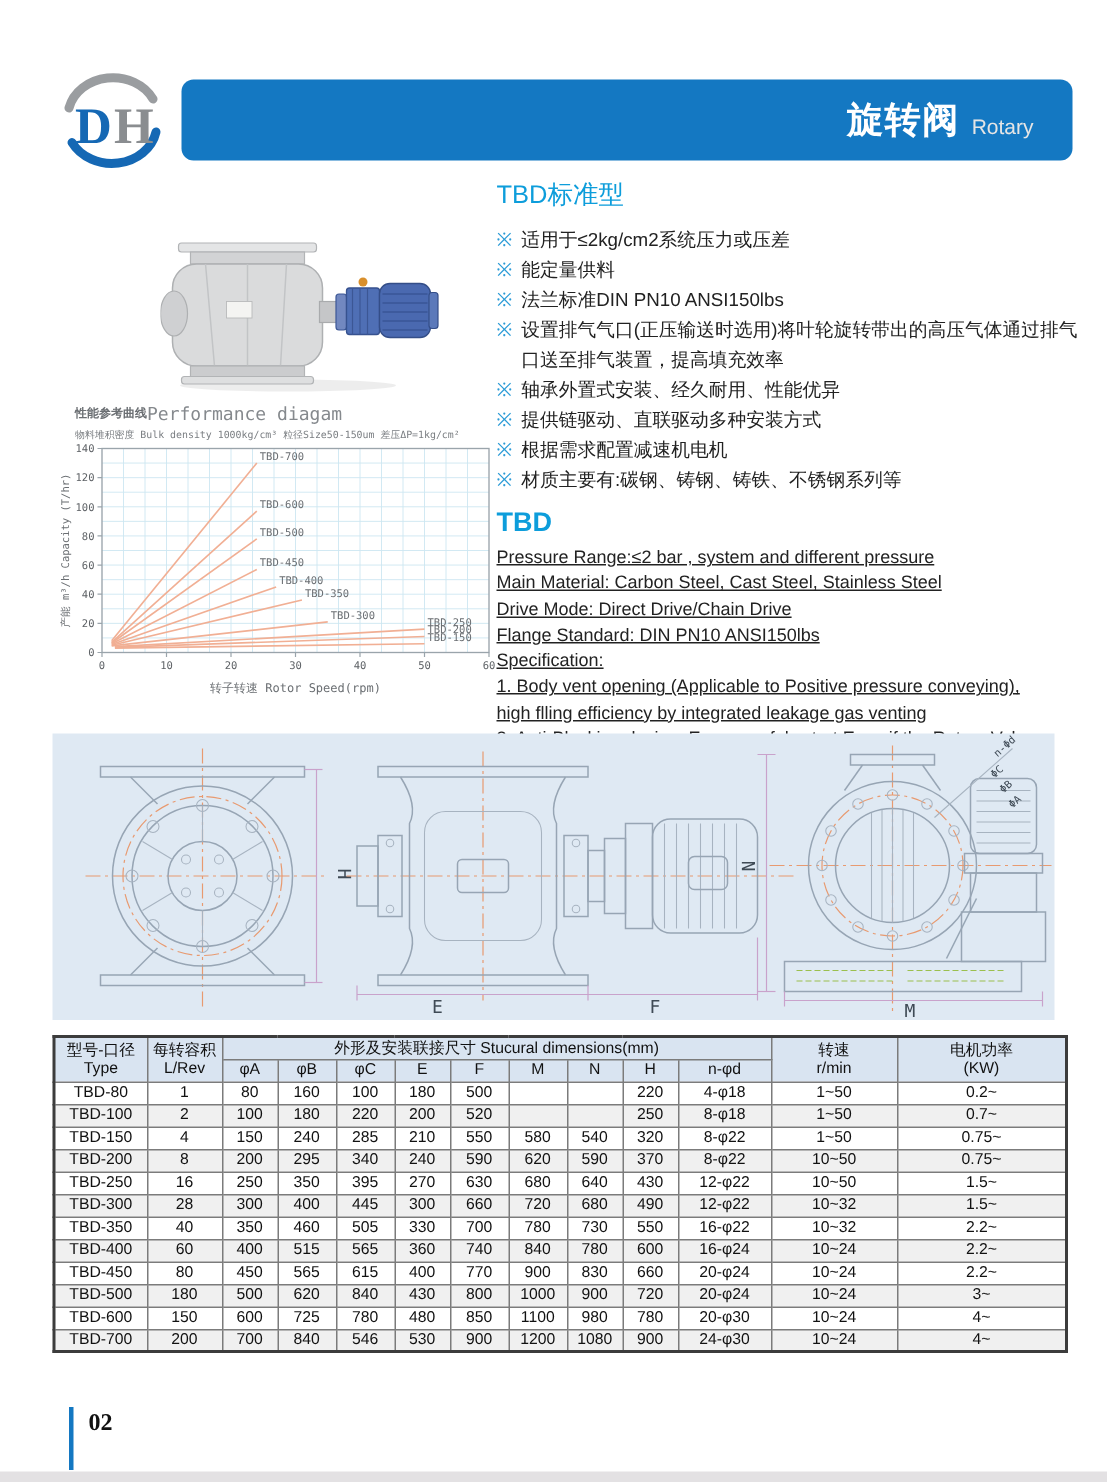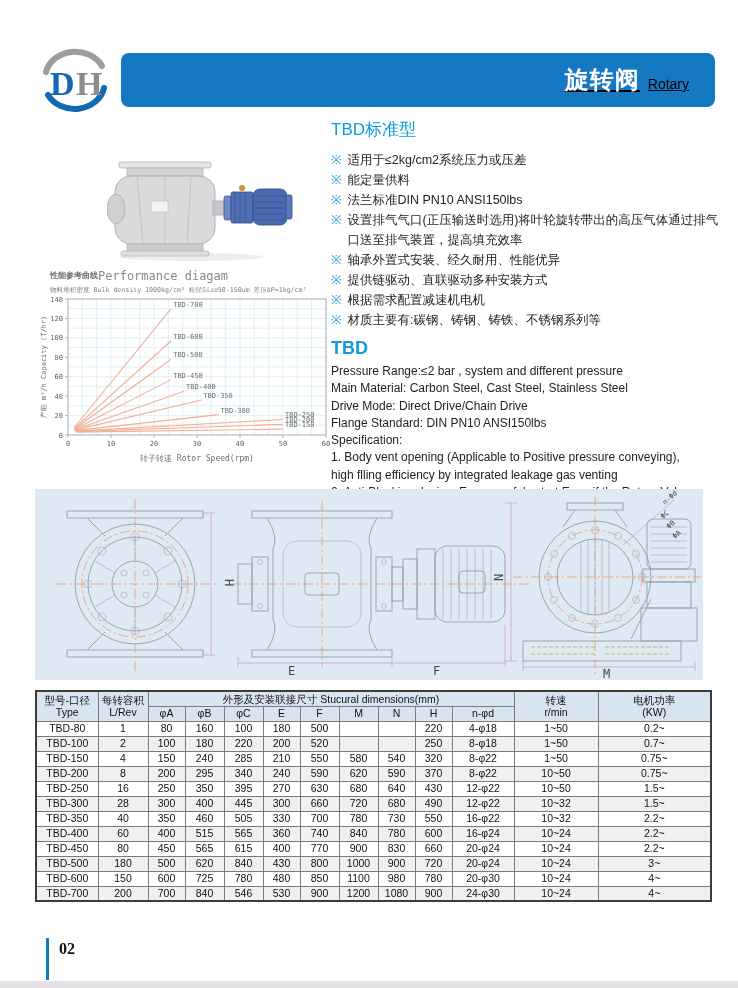--- a/index.html
+++ b/index.html
@@ -6,32 +6,32 @@
   html,body { background:#fbfafa; }
   body { font-family:"Liberation Sans", sans-serif; }
   .page { position:relative; width:738px; height:988px; background:#ffffff; overflow:hidden;
           outline:1px solid #efecee; }
   .bottom-strip { position:absolute; left:0; right:0; bottom:0; height:7px; background:#e3e1e3; }
 
   
   .logo { position:absolute; left:36px; top:48px; width:78px; height:66px; }
   .banner { position:absolute; left:121px; top:53px; width:594px; height:54px;
             background:#1478c2; border-radius:8px; display:flex; align-items:center;
-            justify-content:flex-end; padding-right:26px;text-decoration:underline; }
+            justify-content:flex-end; padding-right:26px; }
   .banner .cn { color:#fff; font-size:24px; font-weight:bold; letter-spacing:1px; }
-  .banner .en { color:#000000; font-size:14px; margin-left:8px; margin-top:8px; }
+  .banner .en { color:#e5e5e5; font-size:14px; margin-left:8px; margin-top:8px; }
 
   
   .right-col { position:absolute; left:331px; top:118px; width:392px; }
   .h-blue { color:#0d9ddb; font-size:17px; font-weight:normal; margin-bottom:9px; }
   .feature-list { list-style:none; margin-bottom:8px; }
   .feature-list li { font-size:12.5px; color:#222; line-height:1.6; display:flex; }
   .feature-list .mark { color:#2b9bd7; margin-right:6px; flex:0 0 auto; }
   .h-blue2 { color:#0d9ddb; font-size:18px; font-weight:bold; margin:4px 0 4px 0; }
-  .spec-line { font-size:12px; color:#222; line-height:1.44; }
+  .spec-line { font-size:12px; color:#222; line-height:1.44;text-decoration:underline; }
 
   
   .product-photo { position:absolute; left:107px; top:149px; width:192px; height:116px; }
   .chart-wrap { position:absolute; left:38px; top:267px; width:298px; height:216px; }
 
   
   .drawings { position:absolute; left:35px; top:489px; width:668px; height:191px;
               background:#dfe9f3; }
   .drawings svg { width:100%; height:100%; }
   .ln { fill:none; stroke:#97a5b4; stroke-width:1; }

